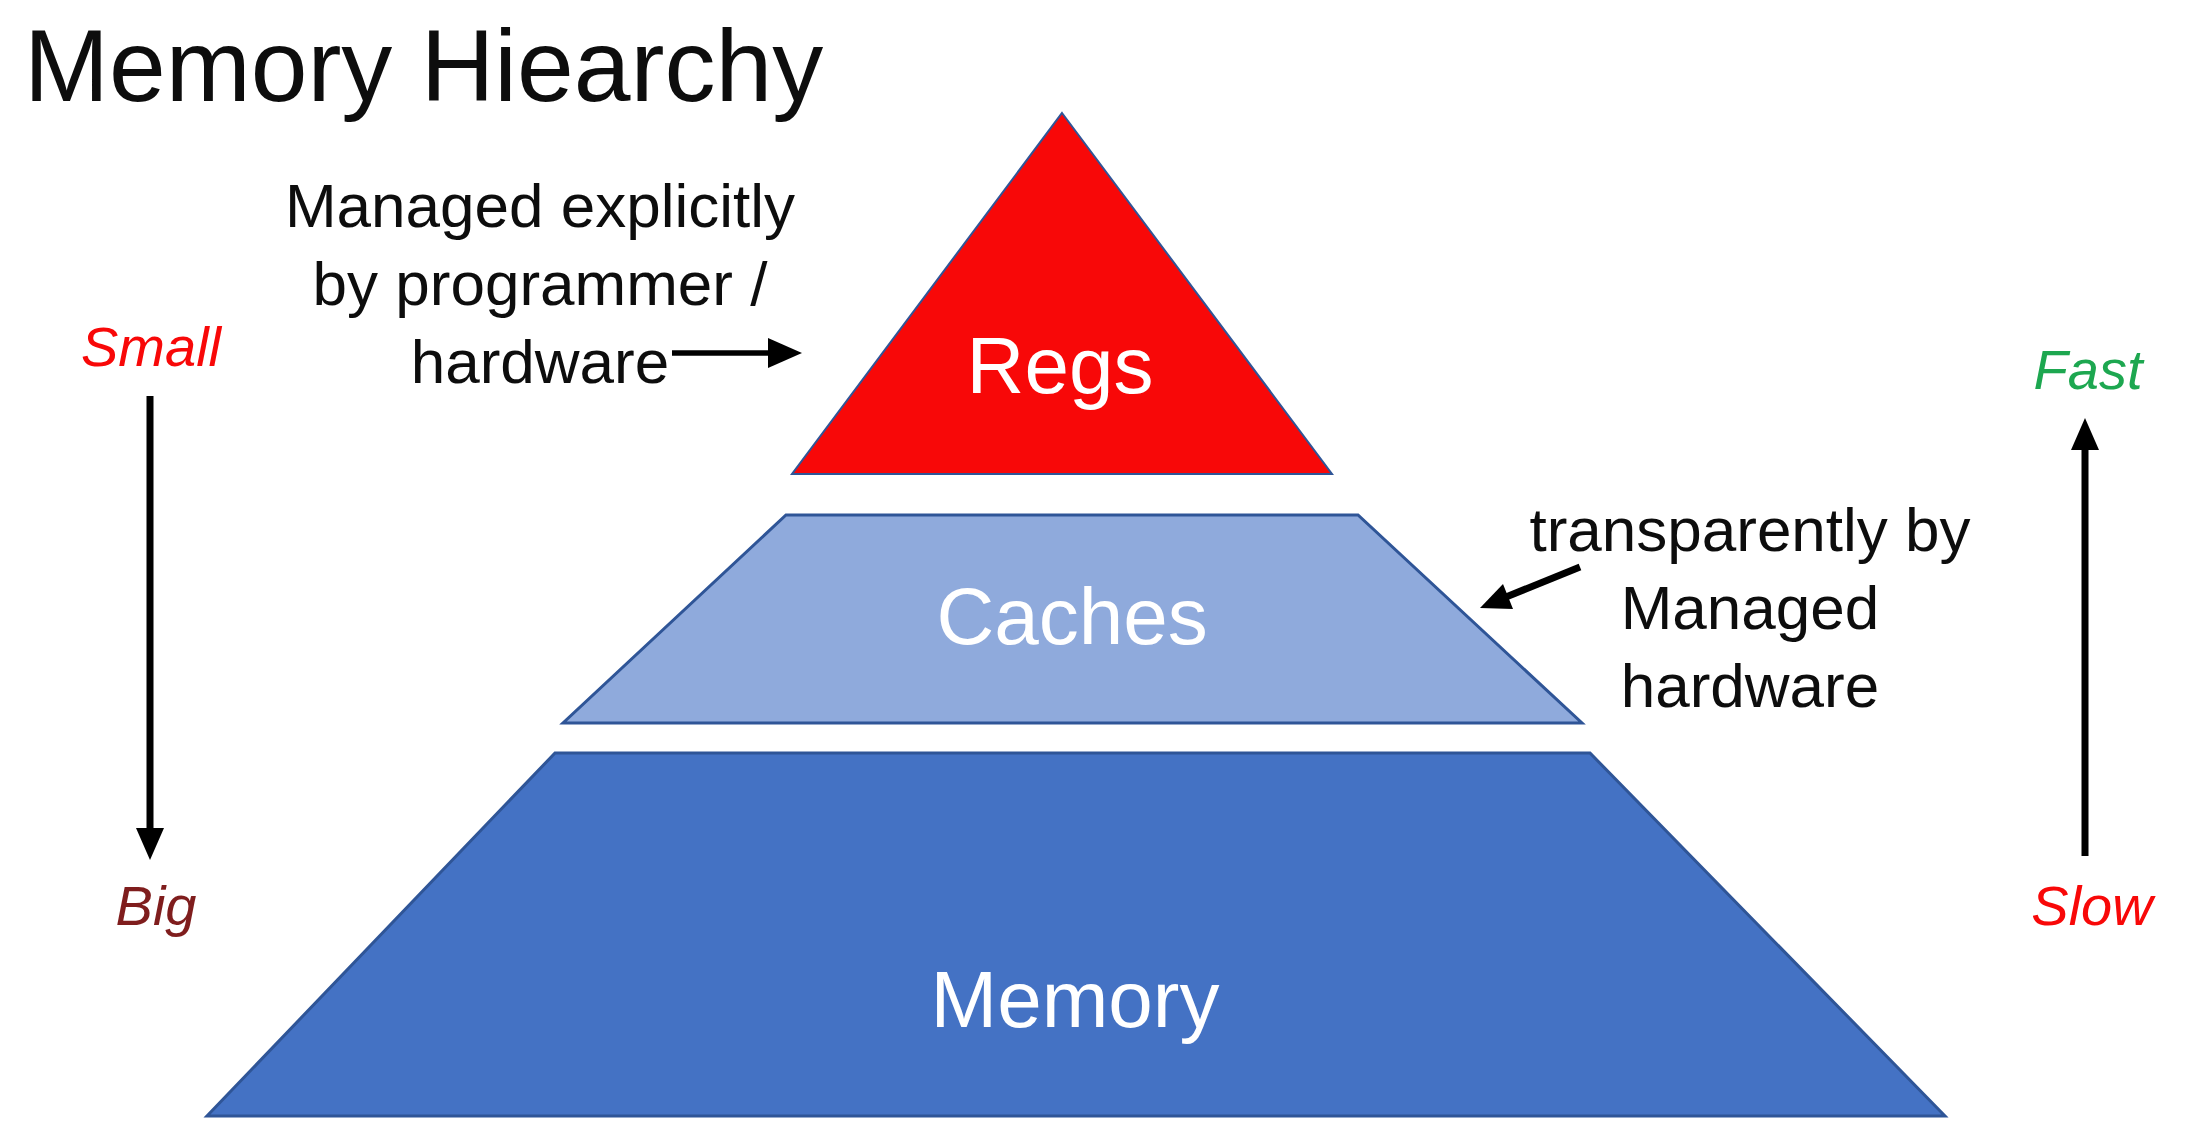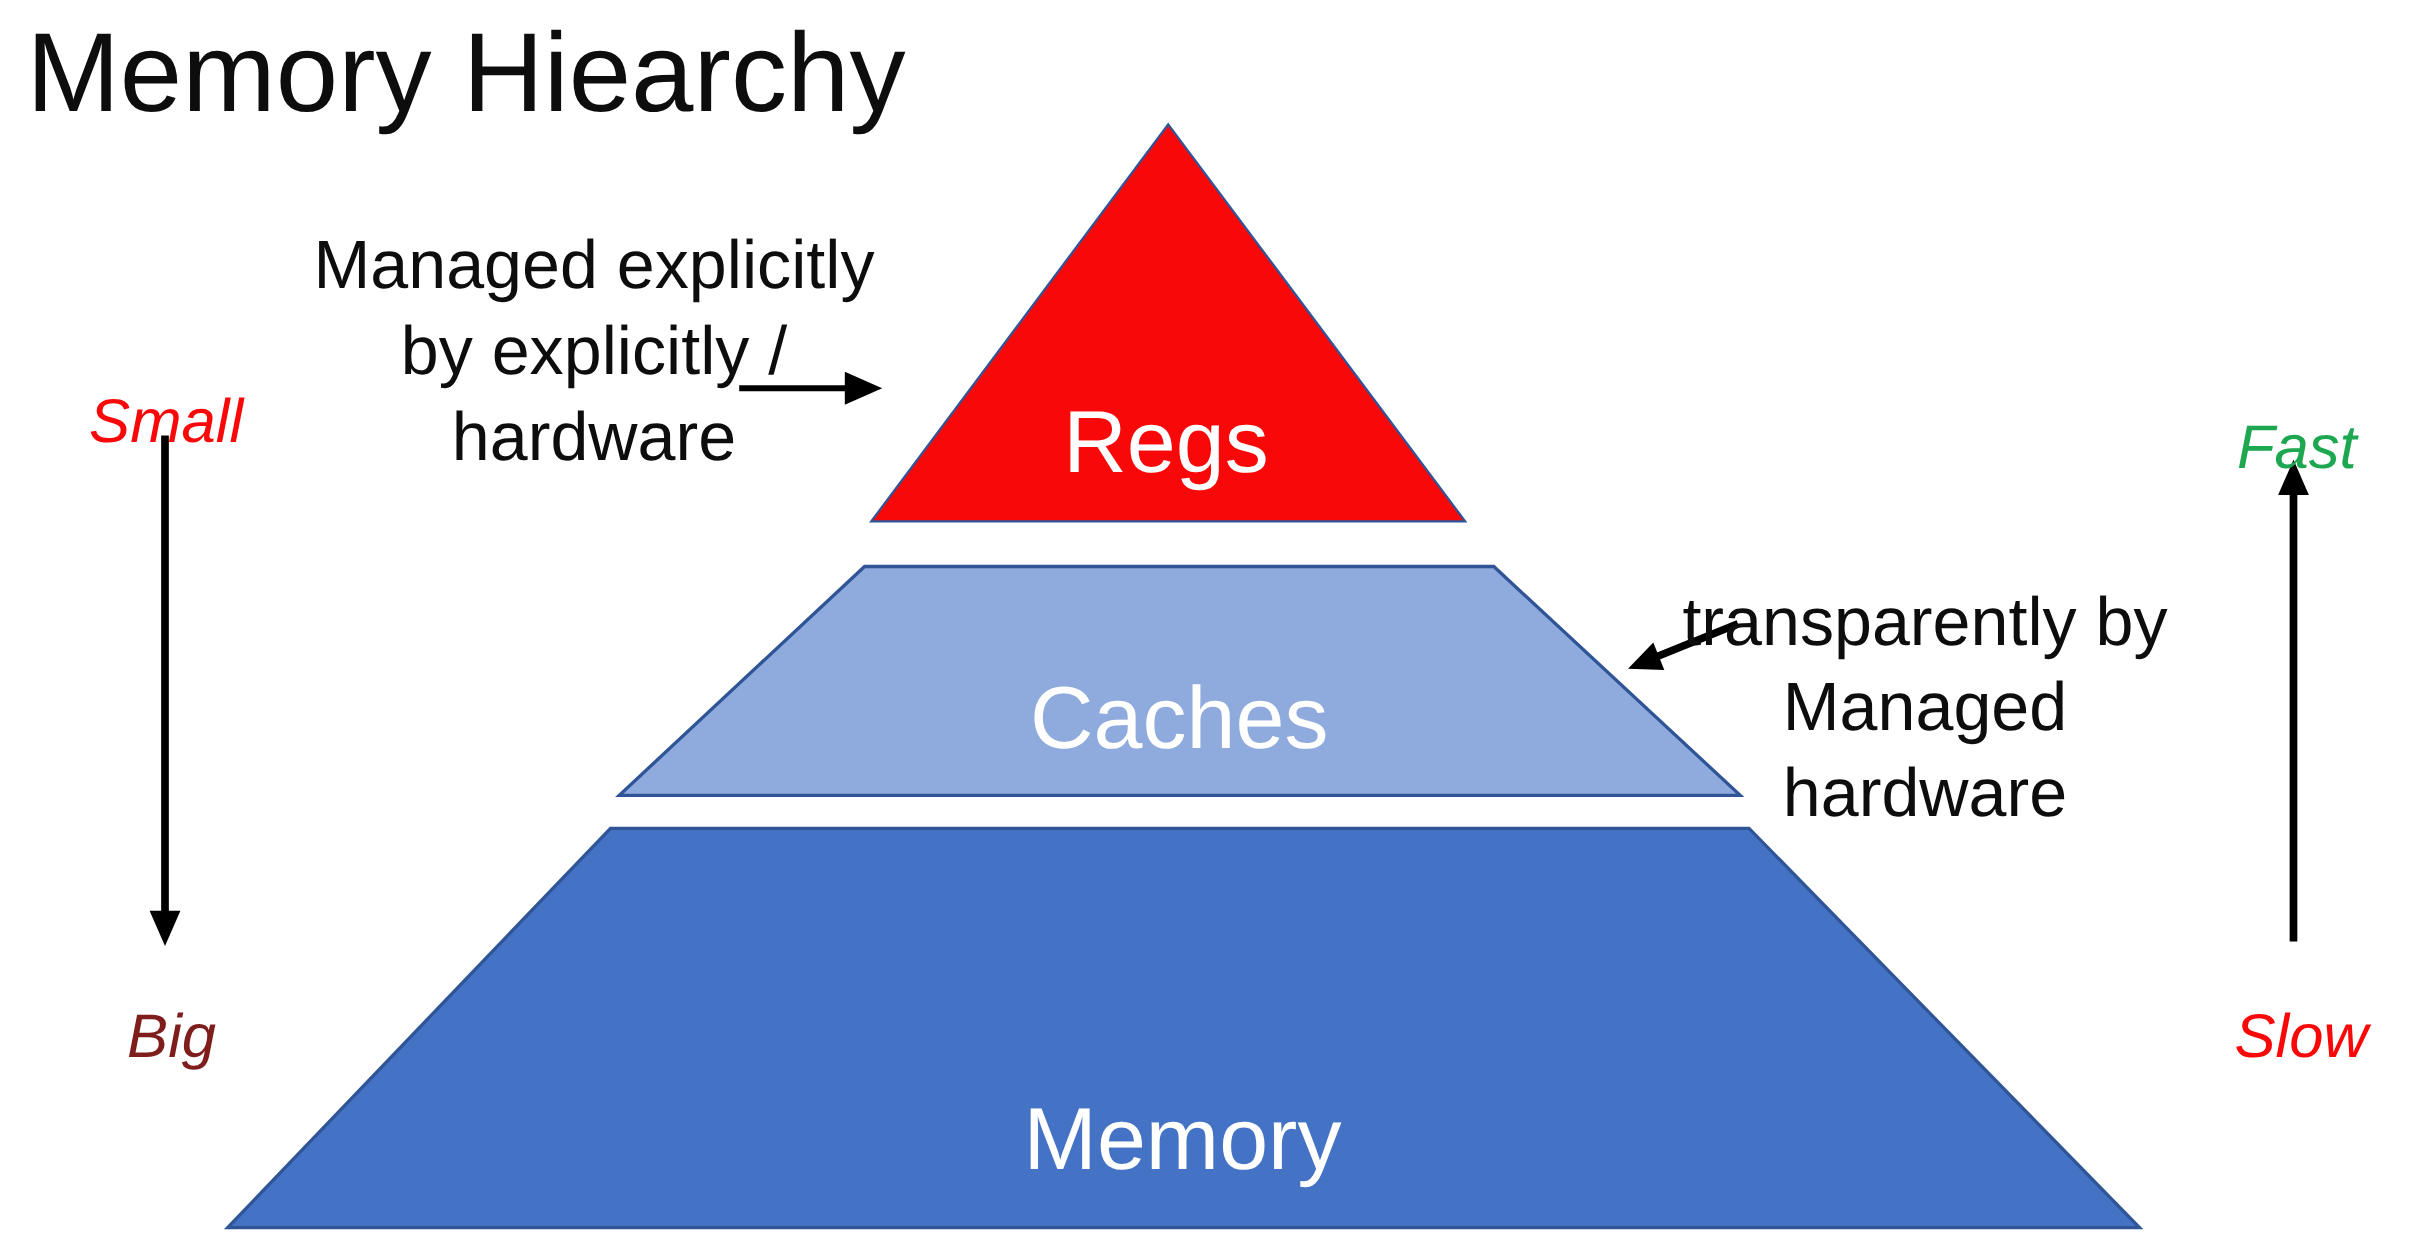--- a/index.html
+++ b/index.html
@@ -30,21 +30,20 @@
     height: 1136px;
   }
   svg .shape { stroke: #2F5597; }
   svg .shape.thin { stroke-width: 2; }
   svg .shape.thick { stroke-width: 3; }
   svg .arrow-shaft { stroke-linecap: butt; fill: none; }
   .label {
     position: absolute;
     transform: translate(-50%, -50%);
     white-space: nowrap;
-    margin-top: 36px;
   }
   .level-label {
     color: #ffffff;
     font-size: 80px;
     line-height: 1;
   }
   .note {
     text-align: center;
     font-size: 62px;
     line-height: 78px;
@@ -89,21 +88,21 @@
       <polygon points="2085,418 2071,450 2099,450" fill="#000000"></polygon>
     </g>
   </svg>
 
   <div class="label level-label" style="left:1060px; top:366px;">Regs</div>
   <div class="label level-label" style="left:1072px; top:617px;">Caches</div>
   <div class="label level-label" style="left:1075px; top:1000px;">Memory</div>
 
   <div class="label note" style="left:540px; top:284px;">
     <div>Managed explicitly</div>
-    <div>by explicitly /</div>
+    <div>by programmer /</div>
     <div>hardware</div>
   </div>
 
   <div class="label note" style="left:1750px; top:608px;">
     <div>transparently by</div>
     <div>Managed</div>
     <div>hardware</div>
   </div>
 
   <div class="label side-word" style="left: 151px; top: 347px; color: rgb(248, 8, 8);">Small</div>

